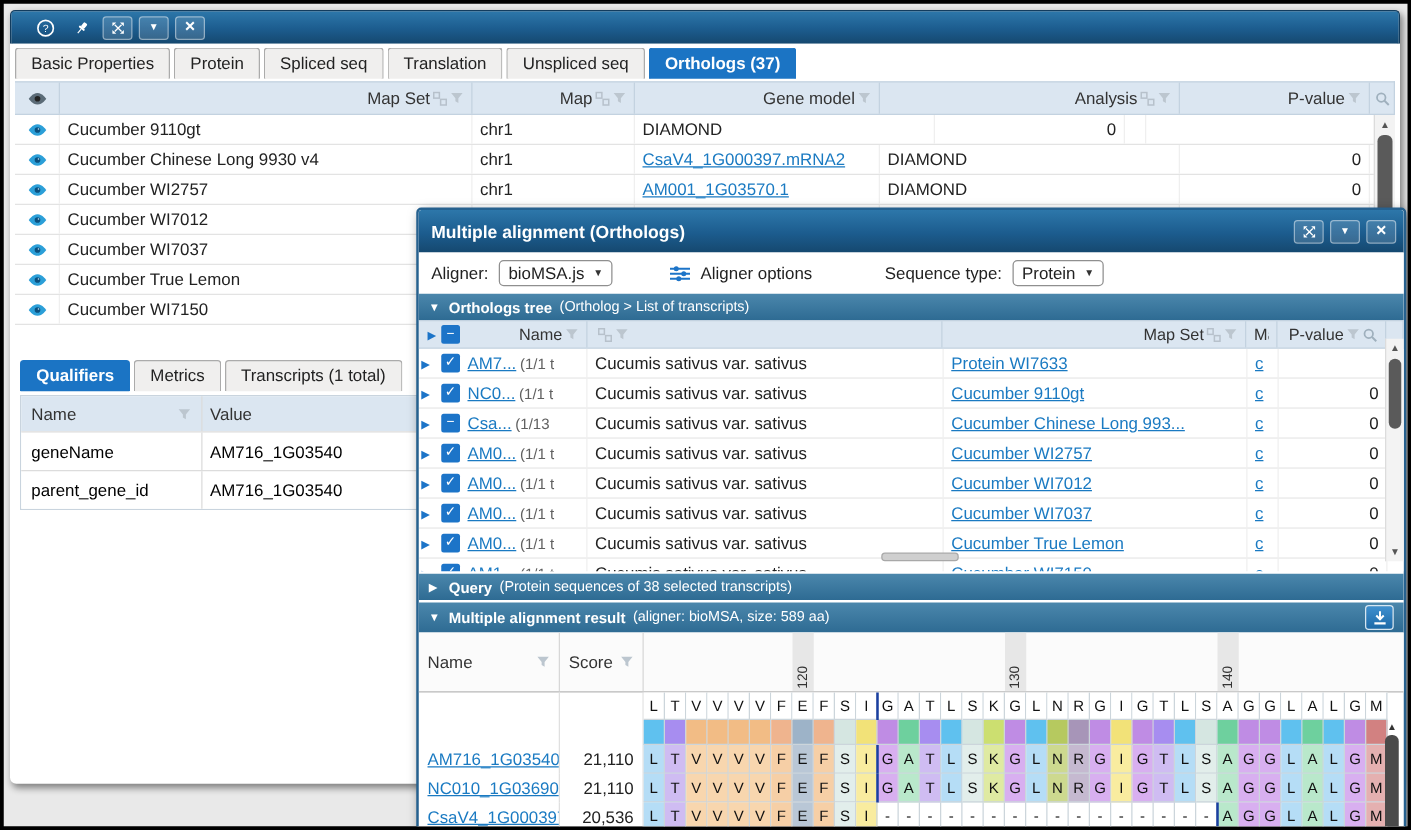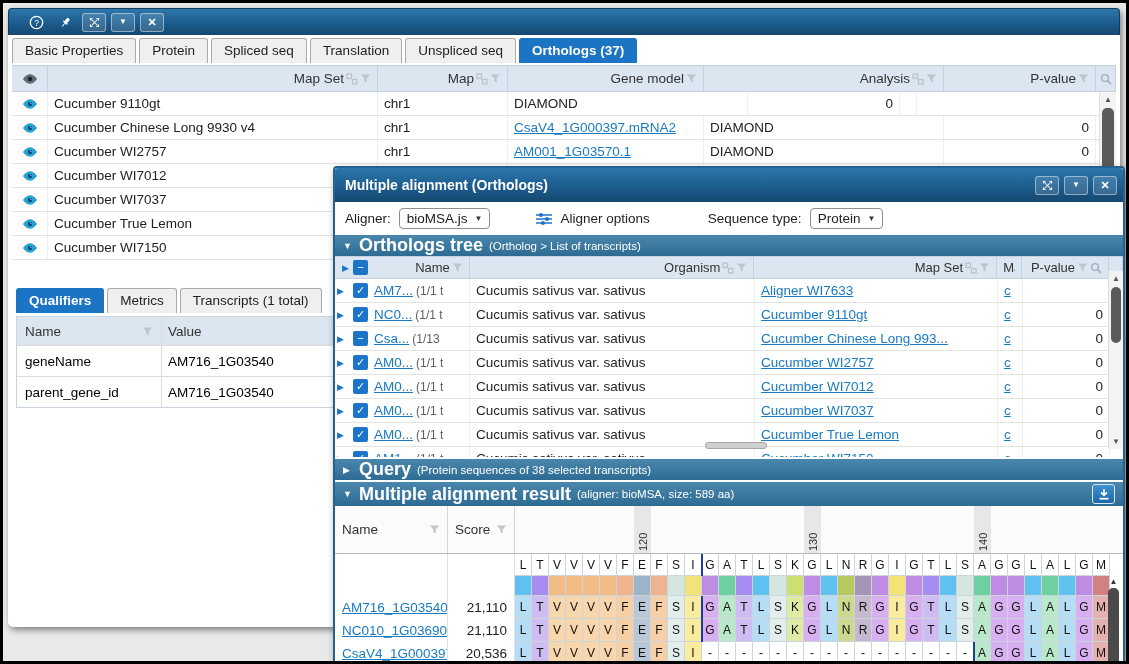--- a/index.html
+++ b/index.html
@@ -56,21 +56,21 @@
 
   
   .dialog { position:absolute; left:330px; top:163px; width:792px; height:498px; background:#fff;
     border:2px solid #26618f; border-radius:4px 4px 0 0; box-shadow:3px 4px 9px rgba(0,0,0,.5); z-index:10; overflow:hidden; }
   .dialog .titlebar { border:none; height:34px; border-radius:2px 2px 0 0; }
   .toolbar { height:33px; display:flex; align-items:center; padding:0 10px; gap:8px; font-size:13.5px; color:#222; background:#fff; }
   .combo { border:1px solid #8f8f8f; border-radius:4px; background:#fff; padding:2px 7px; display:inline-flex; align-items:center; gap:7px; font-size:13.5px; }
   .combo .car { font-size:8px; color:#333; }
   .secbar { height:21px; background:linear-gradient(180deg,#4b87ac,#2e6b93); color:#fff; display:flex; align-items:center; padding:0 8px; gap:6px; }
   .secbar .arr { font-size:9px; width:10px; }
-  .secbar .st { font-size:18px; font-weight:bold; white-space:nowrap;text-align:right; }
+  .secbar .st { font-size:12px; font-weight:bold; white-space:nowrap;text-align:right; }
   .secbar .ss { font-size:11.5px; white-space:nowrap; }
   .secbar .spacer { flex:1; }
 
   
   .tt-name{width:135px;} .tt-org{width:285px;} .tt-mapset{width:243px;} .tt-m{width:25px;} .tt-pv{width:87px;}
   .tree-rows { height:178px; overflow:hidden; position:relative; }
   .chk { width:15px; height:15px; border-radius:2px; background:#1c74c8; color:#fff; display:inline-flex;
     align-items:center; justify-content:center; font-size:11px; line-height:1; margin:0 6px 0 4px; flex:none; }
   .expander { color:#1c74c8; font-size:9px; width:12px; flex:none; }
   .cnt { color:#5f5f5f; font-size:12px; margin-left:3px; white-space:nowrap; }
@@ -432,21 +432,20 @@
         <span class="expander">▶</span>
         <span class="chk">−</span>
         <span class="lbl">Name</span>
         <span class="icn funnel">
               <svg width="11" height="11" viewBox="0 0 12 12">
                 <path d="M1 1.5h10L7.3 6v4.3L4.7 8.7V6z" fill="#bcc6cf"></path>
               </svg>
             </span>
       </div>
       <div class="hc tt-org">
-        <span class="lbl">Organism</span>
         <span class="icn gridic">
               <svg width="12" height="12" viewBox="0 0 12 12">
                 <rect x="1" y="1" width="4.5" height="4.5" fill="none" stroke="#b7c1cb" stroke-width="1.2"></rect>
                 <rect x="6.5" y="6.5" width="4.5" height="4.5" fill="none" stroke="#b7c1cb" stroke-width="1.2"></rect>
               </svg>
             </span>
         <span class="icn funnel">
               <svg width="11" height="11" viewBox="0 0 12 12">
                 <path d="M1 1.5h10L7.3 6v4.3L4.7 8.7V6z" fill="#bcc6cf"></path>
               </svg>
@@ -489,21 +488,21 @@
     <div class="tree-rows" id="tree-rows">
           <div class="trow">
             <div class="c tt-name" style="padding-left: 2px;">
               <span class="expander">▶</span>
               <span class="chk">✓</span>
               <a class="lnk" href="#">AM7...</a>
               <span class="cnt">(1/1 t</span>
             </div>
             <div class="c tt-org">Cucumis sativus var. sativus</div>
             <div class="c tt-mapset">
-              <a class="lnk" href="#">Aligner WI7633</a>
+              <a class="lnk" href="#">Protein WI7633</a>
             </div>
             <div class="c tt-m">
               <a class="lnk" href="#">c</a>
             </div>
             <div class="c tt-pv num"></div>
           </div>
           <div class="trow">
             <div class="c tt-name" style="padding-left: 2px;">
               <span class="expander">▶</span>
               <span class="chk">✓</span>

